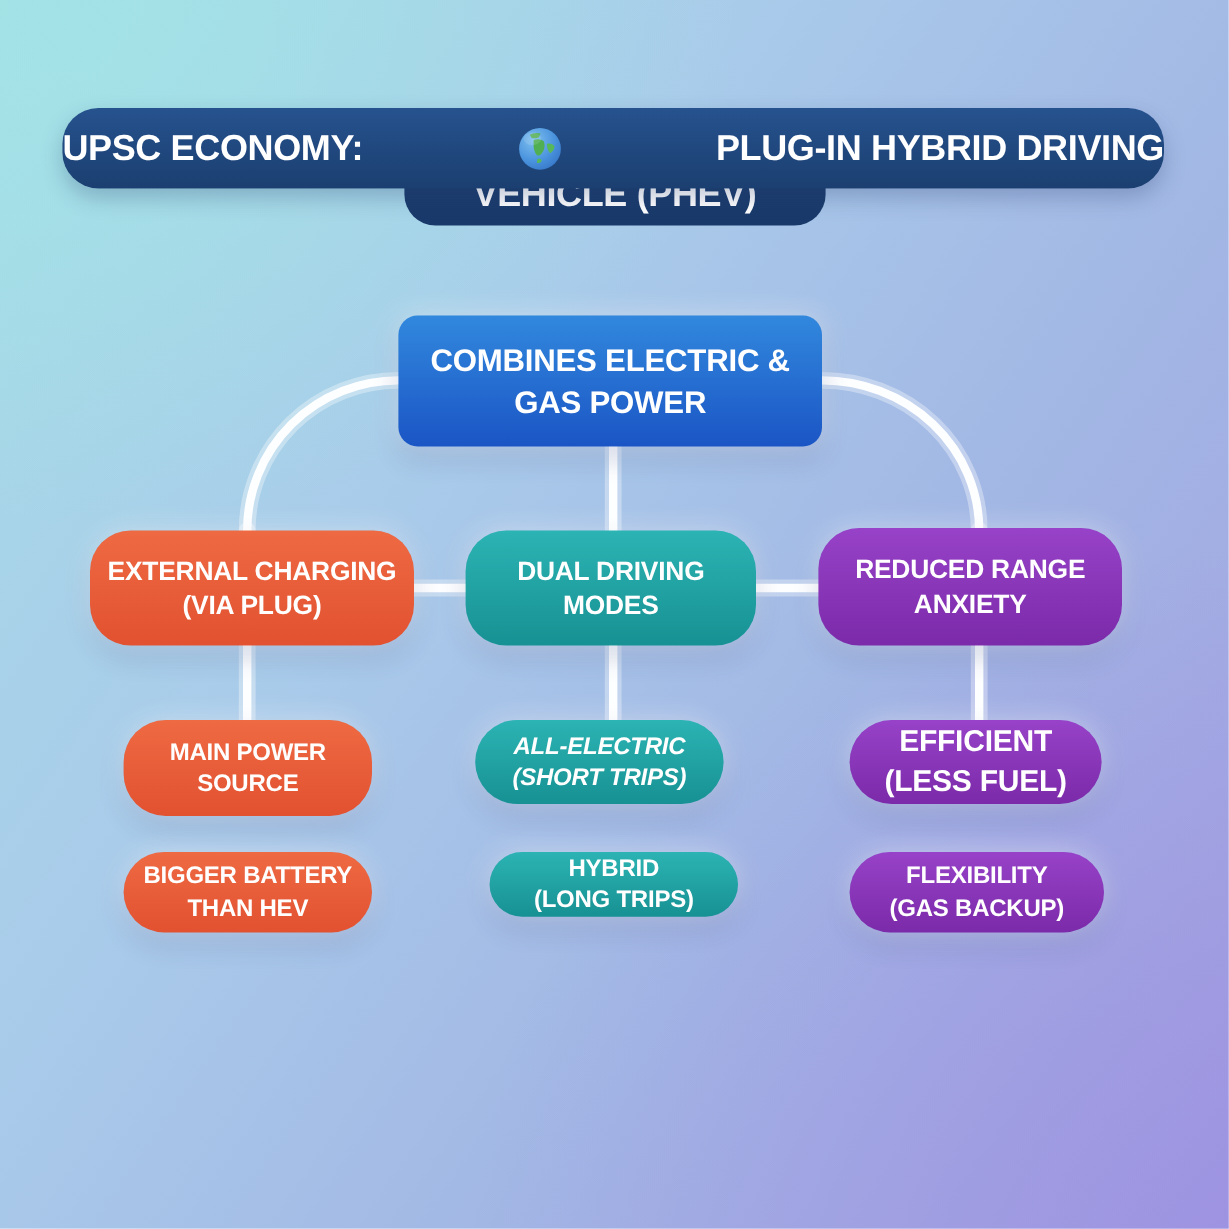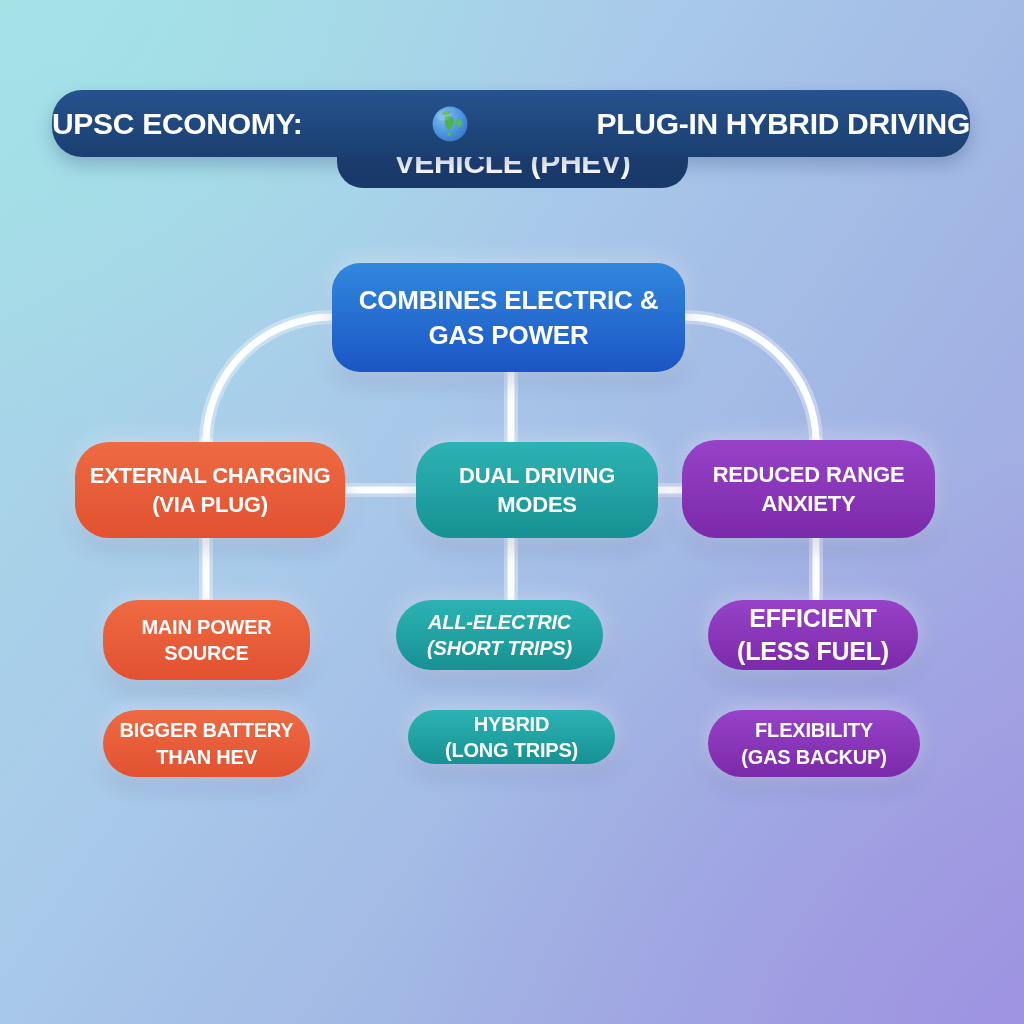--- a/index.html
+++ b/index.html
@@ -45,23 +45,23 @@
     display:flex;align-items:center;justify-content:center;
     text-align:center;color:#ffffff;white-space:pre-line;line-height:1.32;
     box-shadow:0 0 22px rgba(255,255,255,0.45), 0 10px 20px rgba(50,70,130,0.22);
     letter-spacing:-0.2px;
   }
   .c-blue  {background:linear-gradient(180deg,#3188dd 0%,#1b55c5 100%);}
   .c-orange{background:linear-gradient(180deg,#ee6a43 0%,#e25130 100%);}
   .c-teal  {background:linear-gradient(180deg,#2cb3b3 0%,#179193 100%);}
   .c-purple{background:linear-gradient(180deg,#9742c8 0%,#7b2aa9 100%);}
 
-  .n-root{left:332px;top:263px;width:353px;height:109px;border-radius:28px;font-size:26px;}
+  .n-root{left:332px;top:263px;width:353px;height:109px;border-radius:16px;font-size:26px;}
   .n-b1{left:75px; top:442px;width:270px;height:96px;border-radius:34px;font-size:22px;}
-  .n-b2{left:388px;top:442px;width:242px;height:96px;border-radius:34px;font-size:22px;margin-left:28px;}
+  .n-b2{left:388px;top:442px;width:242px;height:96px;border-radius:34px;font-size:22px;}
   .n-b3{left:682px;top:440px;width:253px;height:98px;border-radius:34px;font-size:22px;}
   .n-c11{left:103px;top:600px;width:207px;height:80px;border-radius:35px;font-size:20px;}
   .n-c12{left:103px;top:710px;width:207px;height:67px;border-radius:34px;font-size:20px;}
   .n-c21{left:396px;top:600px;width:207px;height:70px;border-radius:35px;font-size:20px;font-style:italic;}
   .n-c22{left:408px;top:710px;width:207px;height:54px;border-radius:34px;font-size:20px;}
   .n-c31{left:708px;top:600px;width:210px;height:70px;border-radius:35px;font-size:25px;}
   .n-c32{left:708px;top:710px;width:212px;height:67px;border-radius:34px;font-size:20px;}
 </style>
 </head>
 <body>

